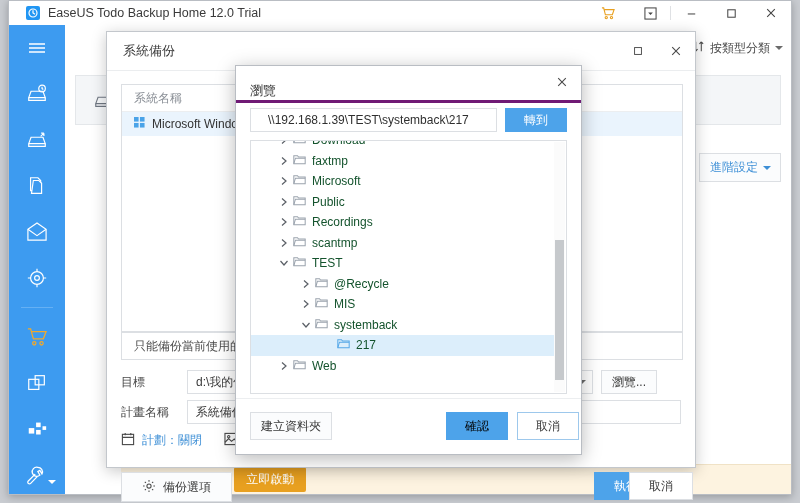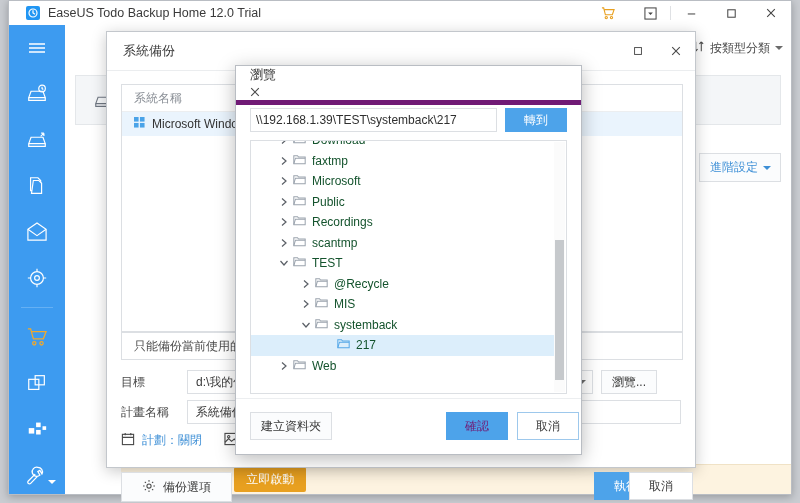--- a/index.html
+++ b/index.html
@@ -163,26 +163,26 @@
   }
   .btn-primary{background:#4da3ea;color:#ffffff;border:1px solid #4da3ea;margin-left:35px;}
   .btn-plain{background:#ffffff;color:#3a3a3a;border:1px solid #dcdfe3;}
 
   
   .dlg-browse{
     position:absolute;left:226px;top:64px;width:347px;height:390px;
     background:#ffffff;border:1px solid #b9bdc3;box-sizing:border-box;
     box-shadow:0 4px 18px rgba(0,0,0,.28);
   }
-  .br-head{height:34px;display:flex;align-items:flex-start;border-bottom:5px solid #701a75;flex-direction:column;}
+  .br-head{height:34px;display:flex;align-items:flex-end;border-bottom:3px solid #701a75;}
   .br-title{margin-left:14px;font-size:13px;color:#3b3b3b;}
   .br-pathrow{position:absolute;left:14px;top:42px;right:14px;height:24px;display:flex;}
   .br-path{
     flex:1 1 auto;border:1px solid #dcdfe3;background:#fff;box-sizing:border-box;
-    display:flex;align-items:center;padding-left:5px;font-size:12px;color:#2f2f2f;
+    display:flex;align-items:center;padding-left:17px;font-size:12px;color:#2f2f2f;
   }
   .br-go{
     width:62px;margin-left:8px;background:#4da3ea;color:#fff;
     display:flex;align-items:center;justify-content:center;font-size:12px;
   }
   .br-tree{
     position:absolute;left:14px;top:74px;right:14px;height:254px;
     border:1px solid #dcdfe3;box-sizing:border-box;background:#fff;overflow:hidden;
   }
   .tree-inner{position:absolute;left:0;top:-11px;right:12px;}
@@ -195,21 +195,21 @@
   .tscroll{position:absolute;right:1px;top:1px;bottom:1px;width:11px;background:#fbfbfb;}
   .tthumb{position:absolute;left:1px;width:9px;background:#c6c9cc;}
   .br-foot{position:absolute;left:0;right:0;bottom:0;height:55px;border-top:1px solid #eceef0;}
   .br-newfolder{
     position:absolute;left:14px;top:13px;height:28px;padding:0 10px;
     border:1px solid #dcdfe3;background:#fbfcfd;display:flex;align-items:center;
     font-size:12px;color:#3a3a3a;box-sizing:border-box;
   }
   .br-ok{
     position:absolute;left:210px;top:13px;width:62px;height:28px;
-    background:#4da3ea;color:#701a75;display:flex;align-items:center;justify-content:center;
+    background:#4da3ea;color:#000000;display:flex;align-items:center;justify-content:center;
     font-size:12px;border:1px solid #4da3ea;box-sizing:border-box;
   }
   .br-cancel{
     position:absolute;left:281px;top:13px;width:62px;height:28px;
     background:#fff;color:#3a3a3a;border:1px solid #9dc8ec;
     display:flex;align-items:center;justify-content:center;font-size:12px;box-sizing:border-box;
   }
 </style>
 </head>
 <body>

